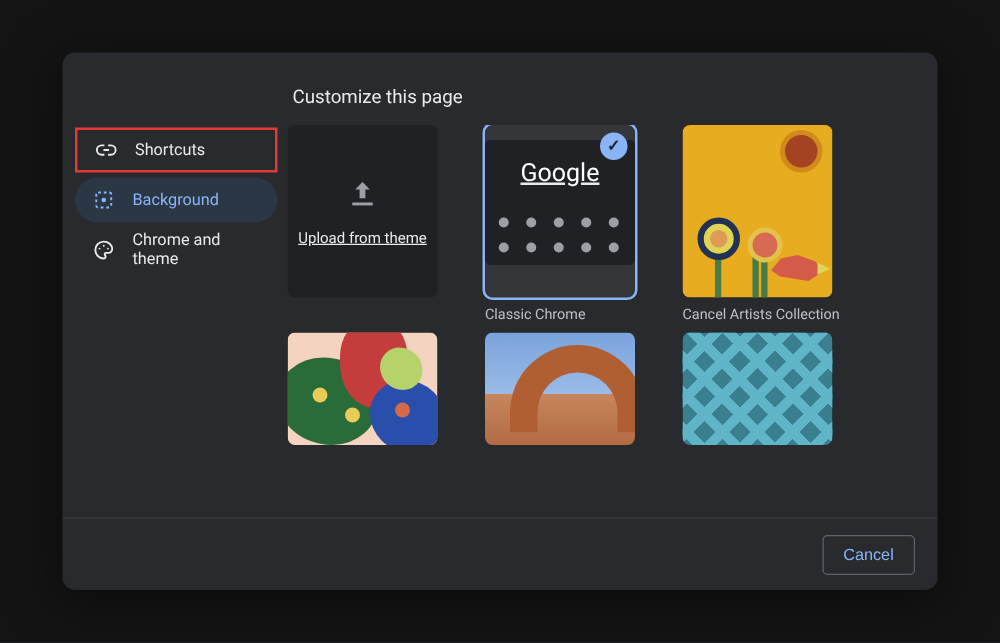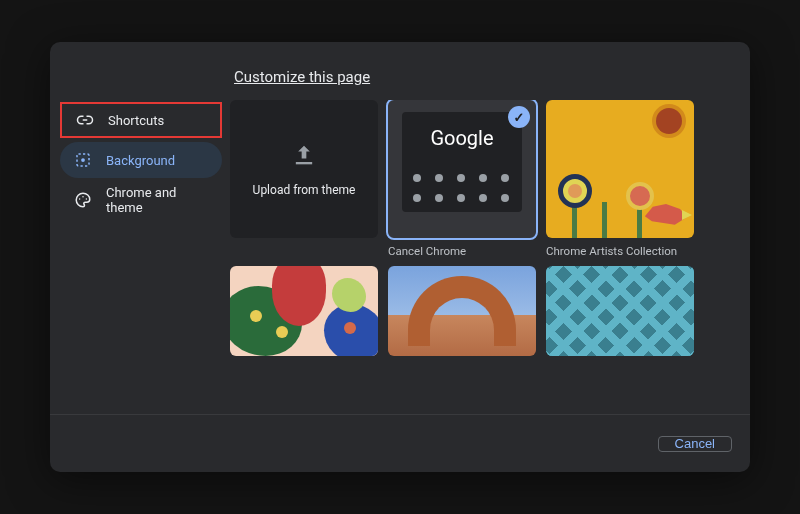--- a/index.html
+++ b/index.html
@@ -27,36 +27,37 @@
       display: flex; align-items: center; gap: 14px;
       height: 36px; padding: 0 14px;
       border-radius: 18px; cursor: pointer;
       font-size: 13px; color: #e8eaed;
     }
     .sidebar-item.active { background: #2b3745; color: #8ab4f8; }
     .sidebar-item.highlighted { border: 2.5px solid #e53935; border-radius: 0; }
     .icon { display: inline-flex; align-items: center; justify-content: center; width: 18px; height: 18px; }
     .icon svg { width: 18px; height: 18px; }
     .main { flex: 1; display: flex; flex-direction: column; position: relative; }
-    .title { font-size: 15px; font-weight: 400; color: #e8eaed; padding: 26px 0 14px 4px; text-decoration: underline; }
+    .title { font-size: 15px; font-weight: 400; color: #e8eaed; padding: 26px 0 14px 4px; }
     .content-scroll {
       flex: 1; overflow-y: auto; padding-right: 12px; padding-bottom: 8px;
     }
     .content-scroll::-webkit-scrollbar { width: 10px; }
     .content-scroll::-webkit-scrollbar-track { background: #3c3d40; border-radius: 5px; }
     .content-scroll::-webkit-scrollbar-thumb { background: #a9a9ad; border-radius: 5px; }
     .grid {
       display: grid; grid-template-columns: repeat(3, 148px); gap: 10px;
       row-gap: 8px;
     }
     .tile { display: flex; flex-direction: column; }
     .tile-box {
-      width: 148px; height: 138px; border-radius: 6px;
+      width: 120px; height: 138px; border-radius: 6px;
       background: #202124; position: relative; cursor: pointer;
       overflow: hidden;
+      text-decoration: underline;
     }
     .tile-box.selected { outline: 2px solid #8ab4f8; outline-offset: 0; background:#35363a;}
     .check-badge {
       position: absolute; top: 6px; right: 6px;
       width: 22px; height: 22px; border-radius: 50%;
       background: #8ab4f8; display: flex; align-items: center; justify-content: center;
     }
     .check-badge::after { content: "✓"; color: #202124; font-size: 13px; font-weight: 700; }
     .tile-caption { font-size: 11.5px; color: #bdc1c6; margin-top: 6px; height: 14px; }
     .upload-tile {
@@ -105,21 +106,21 @@
         repeating-linear-gradient(-45deg,#5fb4c7 0 8px, transparent 8px 20px),
         repeating-linear-gradient(45deg,#2a5f6e 0 3px, transparent 3px 20px),
         repeating-linear-gradient(-45deg,#2a5f6e 0 3px, transparent 3px 20px);
     }
     .footer {
       height: 58px; border-top: 1px solid rgba(255,255,255,0.08);
       display: flex; align-items: center; justify-content: flex-end;
       gap: 10px; padding: 0 18px;
     }
     .btn {
-      height: 16px; padding: 0 16px; border-radius: 4px; font-size: 13px;
+      height: 32px; padding: 0 16px; border-radius: 4px; font-size: 13px;
       display: inline-flex; align-items: center; cursor: pointer; border: none;
     }
     .btn-cancel { background: transparent; color: #8ab4f8; border: 1px solid #5f6368; }
     .btn-done { background: #8ab4f8; color: #202124; font-weight: 500; }
   </style>
 </head>
 <body>
 
 <div class="dialog">
   <div class="dialog-body">
@@ -190,38 +191,38 @@
                     <div class="cc-dot"></div>
                     <div class="cc-dot"></div>
                   <div class="cc-dot"></div>
                     <div class="cc-dot"></div>
                     <div class="cc-dot"></div>
                     <div class="cc-dot"></div>
                     <div class="cc-dot"></div>
                 </div>
               </div>
             </div>
-            <div class="tile-caption">Cancel Chrome</div>
+            <div class="tile-caption">Classic Chrome</div>
           </div>
 
           <div class="tile">
             <div class="tile-box">
               <div class="thumb thumb-latino">
                 <div class="sun"></div>
                 <div class="stem1"></div>
                   <div class="stem2"></div>
                   <div class="stem3"></div>
                 <div class="flw1"></div>
                   <div class="flw1c"></div>
                 <div class="flw2"></div>
                 <div class="bird"></div>
                   <div class="beak"></div>
               </div>
             </div>
-            <div class="tile-caption">Chrome Artists Collection</div>
+            <div class="tile-caption">Cancel Artists Collection</div>
           </div>
 
           <div class="tile">
             <div class="tile-box" style="height:90px">
               <div class="thumb thumb-blobs">
                 <div class="blob b1"></div>
                   <div class="blob b2"></div>
                   <div class="blob b3"></div>
                   <div class="blob b4"></div>
                 <div class="bc" style="background:#e8cc55;top:44px;left:20px;"></div>

